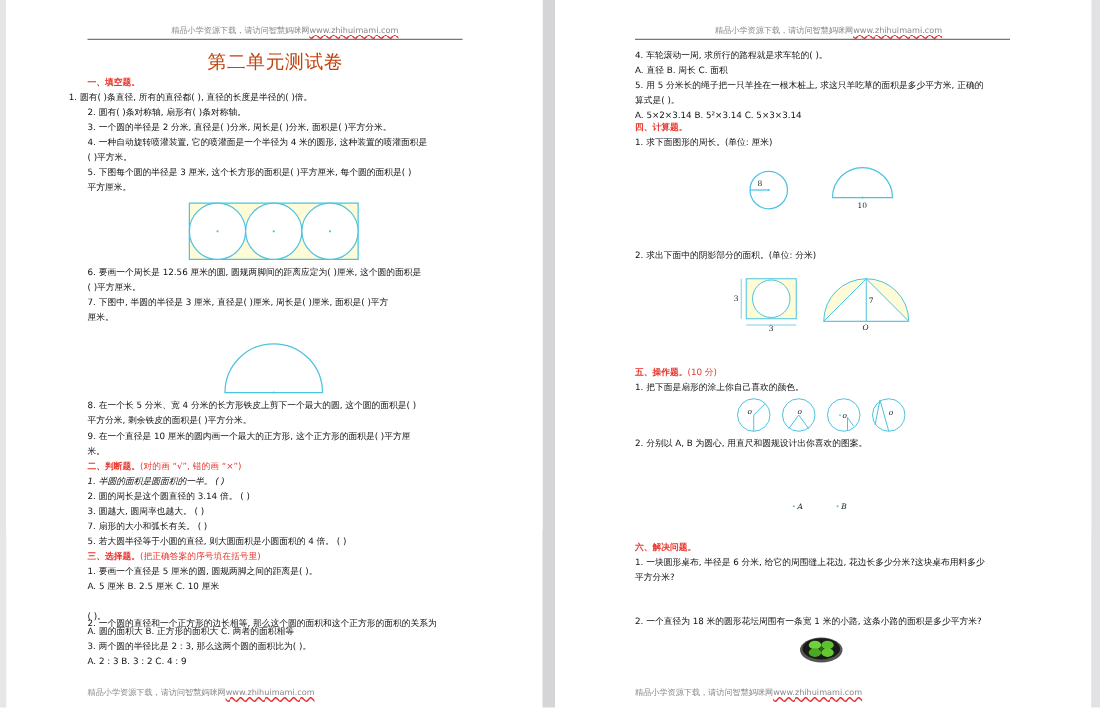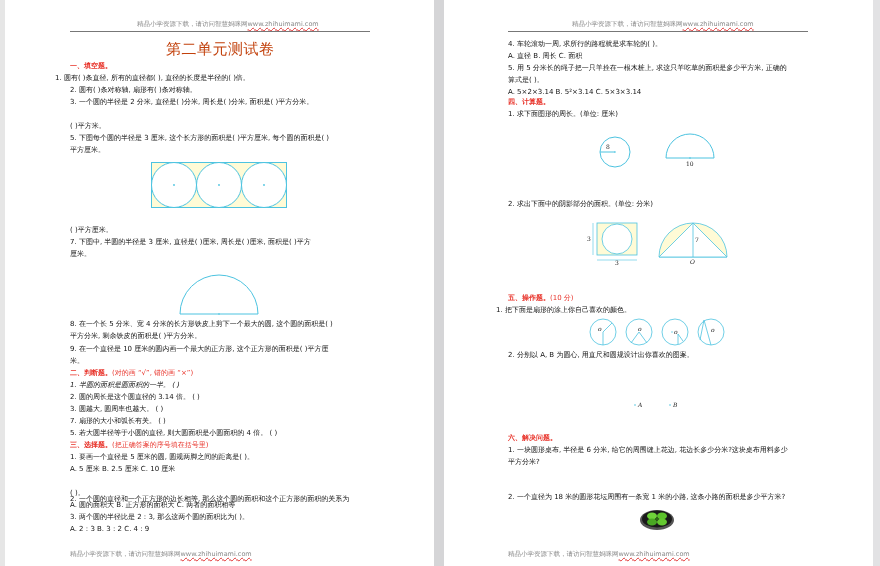--- a/index.html
+++ b/index.html
@@ -43,34 +43,36 @@
     <span>精品小学资源下载，请访问智慧妈咪网</span><span class="url">www.zhihuimami.com</span>
   </div>
   <div class="hdr-line" style="left:65px; width:300px;"></div>
 
   <div class="title" style="left:161px; top:40px;">第二单元测试卷</div>
 
   <div class="line sec" style="left:65px; top:62px;">一、填空题。</div>
   <div class="line" style="left:50px; top:74px;text-align:center;">1. 圆有(      )条直径, 所有的直径都(      ), 直径的长度是半径的(      )倍。</div>
   <div class="line" style="left:65px; top:86px;">2. 圆有(      )条对称轴, 扇形有(      )条对称轴。</div>
   <div class="line" style="left:65px; top:98px;">3. 一个圆的半径是 2 分米, 直径是(      )分米, 周长是(      )分米, 面积是(      )平方分米。</div>
+  <div class="line" style="left:65px; top:110px;">4.  一种自动旋转喷灌装置, 它的喷灌面是一个半径为 4 米的圆形, 这种装置的喷灌面积是</div>
   <div class="line" style="left:65px; top:122px;">(      )平方米。</div>
   <div class="line" style="left:65px; top:134px;">5. 下图每个圆的半径是 3 厘米, 这个长方形的面积是(      )平方厘米, 每个圆的面积是(      )</div>
   <div class="line" style="left:65px; top:146px;">平方厘米。</div>
 
   <svg style="left:146px; top:162px;" width="136" height="46">
     <rect x="0.5" y="0.5" width="135" height="45" fill="#fffbd6" stroke="#4cc3e0" stroke-width="1"></rect>
     <circle cx="23" cy="23" r="22.5" fill="#fff" stroke="#4cc3e0" stroke-width="1"></circle>
     <circle cx="68" cy="23" r="22.5" fill="#fff" stroke="#4cc3e0" stroke-width="1"></circle>
     <circle cx="113" cy="23" r="22.5" fill="#fff" stroke="#4cc3e0" stroke-width="1"></circle>
     <circle cx="23" cy="23" r="0.9" fill="#4cc3e0"></circle>
     <circle cx="68" cy="23" r="0.9" fill="#4cc3e0"></circle>
     <circle cx="113" cy="23" r="0.9" fill="#4cc3e0"></circle>
   </svg>
 
+  <div class="line" style="left:65px; top:214px;">6. 要画一个周长是 12.56 厘米的圆, 圆规两脚间的距离应定为(      )厘米, 这个圆的面积是</div>
   <div class="line" style="left:65px; top:226px;">(      )平方厘米。</div>
   <div class="line" style="left:65px; top:238px;">7. 下图中, 半圆的半径是 3 厘米, 直径是(      )厘米, 周长是(      )厘米, 面积是(      )平方</div>
   <div class="line" style="left:65px; top:250px;">厘米。</div>
 
   <svg style="left:174px; top:274px;" width="80" height="42">
     <path d="M1 40 A39 39 0 0 1 79 40 Z" fill="none" stroke="#4cc3e0" stroke-width="1"></path>
     <circle cx="40" cy="40" r="0.8" fill="#4cc3e0"></circle>
   </svg>
 
   <div class="line" style="left:65px; top:320px;">8.  在一个长 5 分米、宽 4 分米的长方形铁皮上剪下一个最大的圆, 这个圆的面积是(      )</div>
@@ -146,21 +148,21 @@
     <path d="M1 35 A34 34 0 0 1 69 35 Z" fill="#fffbd6" stroke="#4cc3e0" stroke-width="0.8"></path>
     <path d="M1 35 L35 1 L69 35 Z" fill="#fff" stroke="#4cc3e0" stroke-width="0.8"></path>
     <line x1="35" y1="1" x2="35" y2="35" stroke="#4cc3e0" stroke-width="0.8"></line>
     <text class="dlabel" x="37" y="20">7</text>
     <text class="dlabel" x="32" y="42" font-style="italic">O</text>
   </svg>
 
   <div class="line sec" style="left:64px; top:294px;">
     <span>五、操作题。</span><span class="sub">(10 分)</span>
   </div>
-  <div class="line" style="left:52px; top:306px;">1. 把下面是扇形的涂上你自己喜欢的颜色。</div>
+  <div class="line" style="left:64px; top:306px;">1. 把下面是扇形的涂上你自己喜欢的颜色。</div>
 
   <svg style="left:145px; top:318px;" width="28" height="28">
     <circle cx="14" cy="14" r="13" fill="none" stroke="#4cc3e0" stroke-width="0.8"></circle>
     <line x1="14" y1="14" x2="23" y2="5" stroke="#4cc3e0" stroke-width="0.8"></line>
     <line x1="14" y1="14" x2="14" y2="27" stroke="#4cc3e0" stroke-width="0.8"></line>
     <text class="dlabel" x="9" y="13" font-style="italic">o</text>
   </svg>
   <svg style="left:181px; top:318px;" width="28" height="28">
     <circle cx="14" cy="14" r="13" fill="none" stroke="#4cc3e0" stroke-width="0.8"></circle>
     <line x1="14" y1="14" x2="6" y2="25" stroke="#4cc3e0" stroke-width="0.8"></line>

